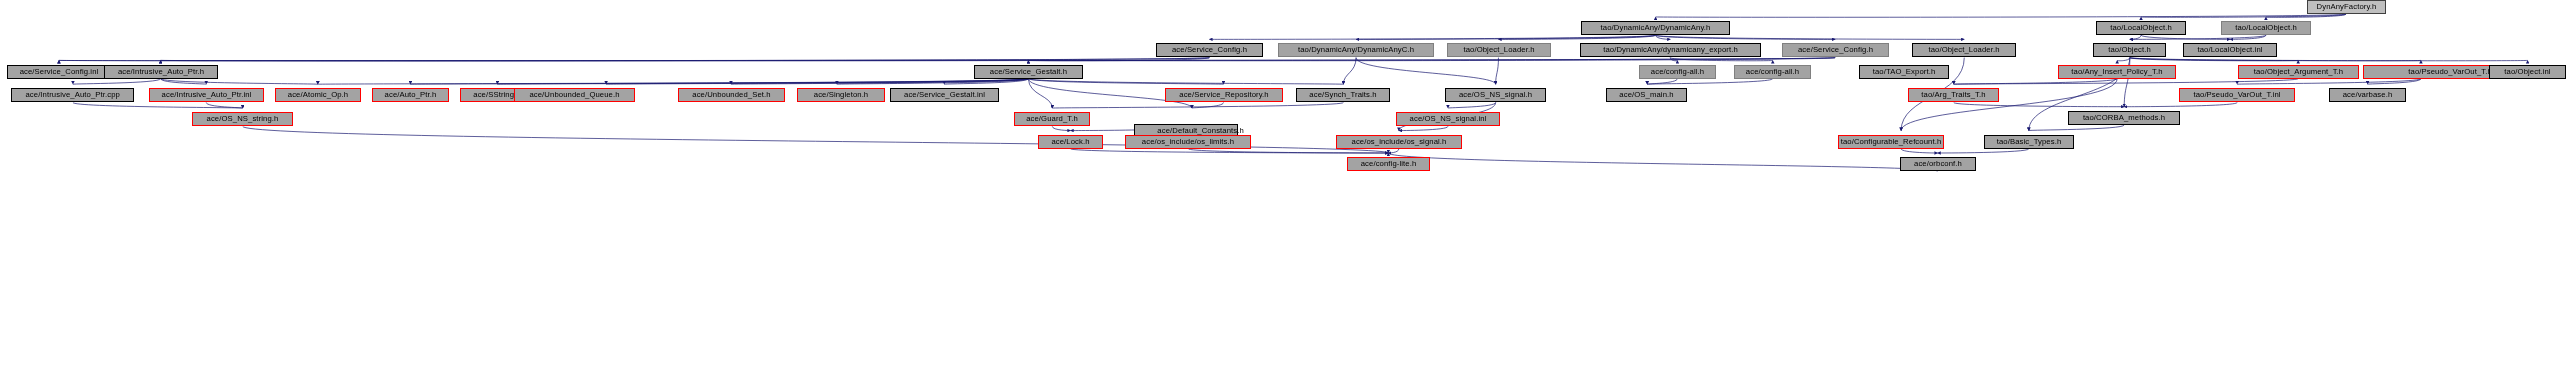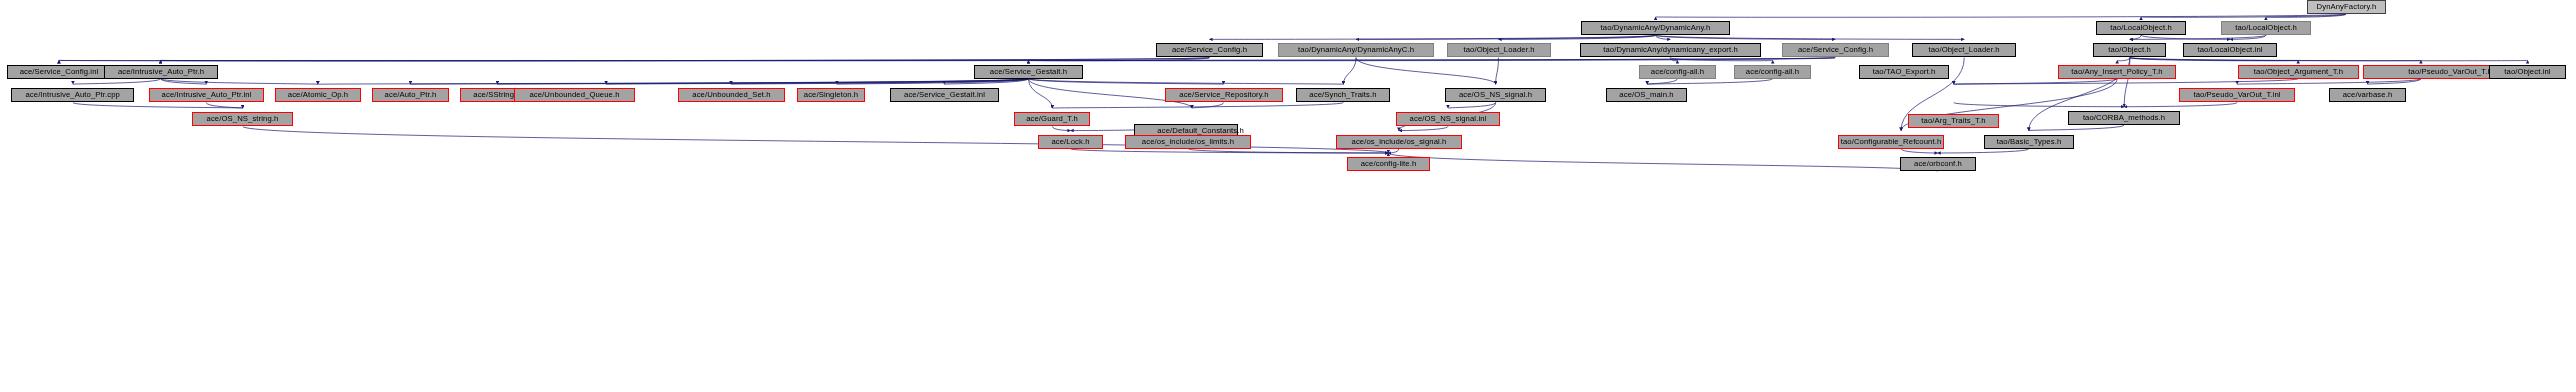--- a/index.html
+++ b/index.html
@@ -140,27 +140,27 @@
       <div class="node red" style="left: 2238px; top: 65px; width: 121px;">tao/Object_Argument_T.h</div>
       <div class="node red" style="left: 2363px; top: 65px; width: 137px; padding-left: 40px;">tao/Pseudo_VarOut_T.h</div>
       <div class="node black" style="left: 2489px; top: 65px; width: 77px;">tao/Object.inl</div>
       <div class="node black" style="left: 11.2px; top: 88px; width: 123px;">ace/Intrusive_Auto_Ptr.cpp</div>
       <div class="node red" style="left: 149px; top: 88px; width: 115px;">ace/Intrusive_Auto_Ptr.inl</div>
       <div class="node red" style="left: 275px; top: 88px; width: 86px;">ace/Atomic_Op.h</div>
       <div class="node red" style="left: 372px; top: 88px; width: 77px;">ace/Auto_Ptr.h</div>
       <div class="node red" style="left: 460px; top: 88px; width: 74px;">ace/SString.h</div>
       <div class="node red" style="left: 514px; top: 88px; width: 121px;">ace/Unbounded_Queue.h</div>
       <div class="node red" style="left: 678px; top: 88px; width: 107px; text-align: right;">ace/Unbounded_Set.h</div>
-      <div class="node red" style="left: 797px; top: 88px; width: 68px;">ace/Singleton.h</div>
+      <div class="node red" style="left: 797px; top: 88px; width: 88px;">ace/Singleton.h</div>
       <div class="node black" style="left: 890px; top: 88px; width: 109px;">ace/Service_Gestalt.inl</div>
       <div class="node red" style="left: 1165px; top: 88px; width: 118px;">ace/Service_Repository.h</div>
       <div class="node black" style="left: 1296px; top: 88px; width: 94px;">ace/Synch_Traits.h</div>
       <div class="node black" style="left: 1445px; top: 88px; width: 101px;">ace/OS_NS_signal.h</div>
       <div class="node black" style="left: 1606px; top: 88px; width: 81px;">ace/OS_main.h</div>
-      <div class="node red" style="left: 1908px; top: 88px; width: 91px; margin-top: 26px;">tao/Arg_Traits_T.h</div>
+      <div class="node red" style="left: 1908px; top: 88px; width: 91px;">tao/Arg_Traits_T.h</div>
       <div class="node red" style="left: 2179px; top: 88px; width: 116px;">tao/Pseudo_VarOut_T.inl</div>
       <div class="node black" style="left: 2329px; top: 88px; width: 77px;">ace/varbase.h</div>
       <div class="node black" style="left: 2068px; top: 111px; width: 112px;">tao/CORBA_methods.h</div>
       <div class="node red" style="left: 192px; top: 112px; width: 101px;">ace/OS_NS_string.h</div>
       <div class="node red" style="left: 1014px; top: 112px; width: 76px;">ace/Guard_T.h</div>
       <div class="node black" style="left: 1134px; top: 124px; width: 104px; padding-left: 32px;">ace/Default_Constants.h</div>
       <div class="node red" style="left: 1396px; top: 112px; width: 104px;">ace/OS_NS_signal.inl</div>
       <div class="node red" style="left: 1838px; top: 135px; width: 106px;">tao/Configurable_Refcount.h</div>
       <div class="node black" style="left: 1984px; top: 135px; width: 90px;">tao/Basic_Types.h</div>
       <div class="node red" style="left: 1038px; top: 135px; width: 65px;">ace/Lock.h</div>

